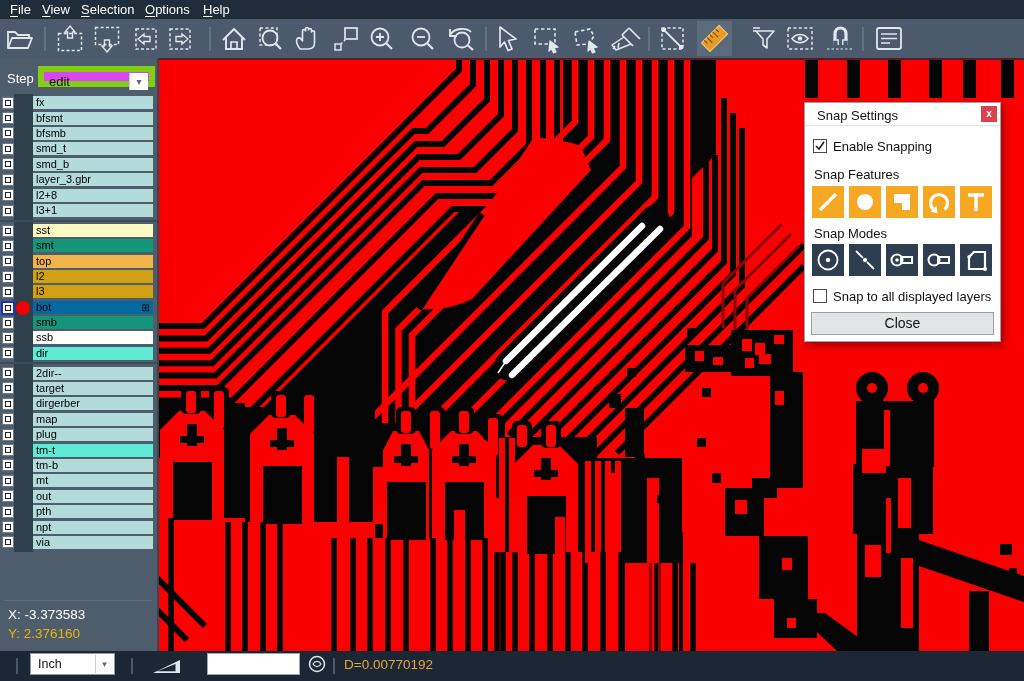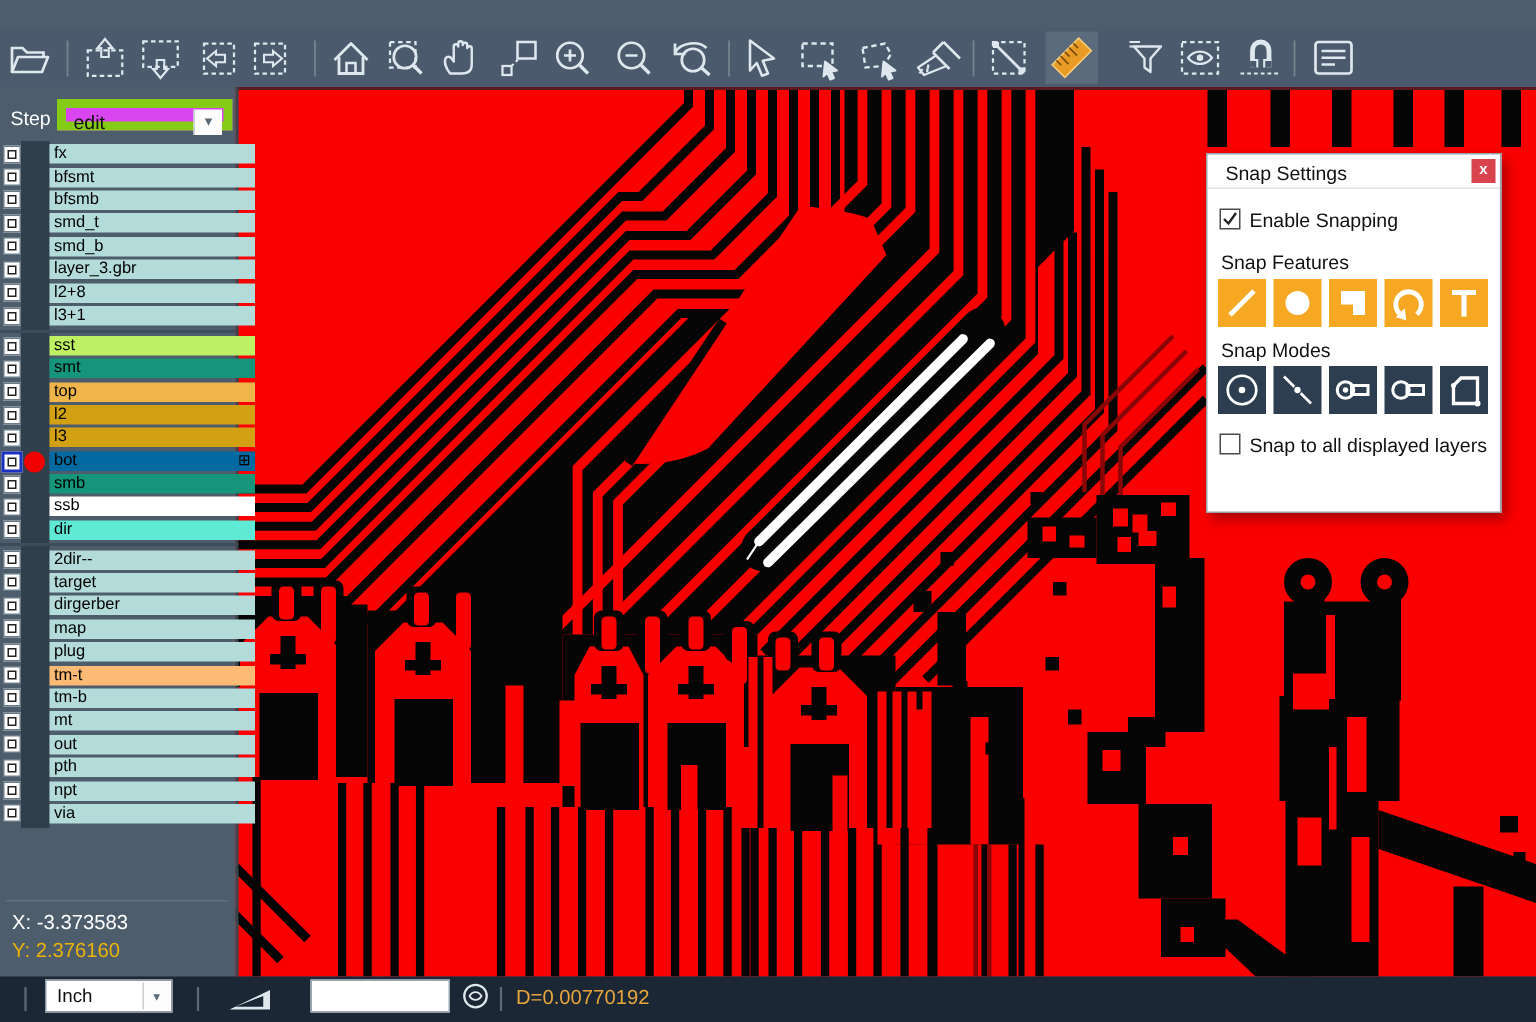--- a/index.html
+++ b/index.html
@@ -7,40 +7,47 @@
 #app { position:relative; width:1024px; height:681px; background:#4d5d6b; }
 #menubar { position:absolute; left:0; top:0; width:1024px; height:19px; background:#1f2c3a; color:#fff; font-size:13px; }
 #menubar span { position:absolute; top:2px; }
 #menubar u { text-decoration:underline; text-underline-offset:2px; }
 #toolbar { position:absolute; left:0; top:19px; width:1024px; height:39px; background:#4b5b6d; }
 #panel { position:absolute; left:0; top:58px; width:157px; height:593px; background:#4d5d6b; }
 #darkcol { position:absolute; left:14px; top:36px; width:19px; height:458px; background:#303f4c; }
 .steplabel { position:absolute; left:7px; top:13px; color:#fff; font-size:13px; }
 .stepbox { position:absolute; left:38px; top:8px; width:117px; height:21px; background:#d946ef; border:6px solid #84cc16; font-size:13px; color:#111; padding:2px 0 0 5px; }
 .stepchev { position:absolute; right:1px; top:1px; width:19px; height:17px; background:#fdfdfd; border-left:1px solid #c9ced3; color:#5a6a76; text-align:center; font-size:10px; line-height:17px; }
-.row { position:absolute; left:33px; width:137px; height:13px; font-size:11px; color:#000; padding:0px 0 0 3px; line-height:13px; overflow:hidden; }
+.row { position:absolute; left:33px; width:120px; height:13px; font-size:11px; color:#000; padding:0px 0 0 3px; line-height:13px; overflow:hidden; }
 .cb { position:absolute; left:2px; width:12px; height:12px; background:#fff; border:1px solid #6a7a86; }
 .cb i { position:absolute; left:2px; top:2px; width:6px; height:6px; border:1.5px solid #222; background:#fff; }
 .sepline { position:absolute; left:0px; width:157px; height:2px; background:#3c4c5a; }
 #xy { position:absolute; left:8px; color:#fff; font-size:13.5px; }
 #bottombar { position:absolute; left:0; top:651px; width:1024px; height:30px; background:#1b2734; }
 #canvas { position:absolute; left:157px; top:58px; width:867px; height:593px; background:#fb0000; }
 #dialog { position:absolute; left:804px; top:102px; width:197px; height:240px; background:#fff; border:1px solid #96a2ab; box-shadow:3px 4px 8px rgba(0,0,0,0.35); font-size:13px; }
 .dtitle { position:absolute; left:12px; top:5px; color:#111; }
 .dx { position:absolute; right:3px; top:3px; width:16px; height:16px; background:#d9434e; color:#fff; font-size:10px; text-align:center; line-height:15px; font-weight:bold; }
 .dsep { position:absolute; left:0; top:22px; width:195px; height:1px; background:#dde1e4; }
 .dcheck { position:absolute; left:8px; width:14px; height:14px; background:#fff; border:1px solid #4a4a4a; }
 .dlabel { position:absolute; left:9px; color:#111; }
 .obtn { position:absolute; width:32px; height:32px; background:#f7a823; }
 .nbtn { position:absolute; width:32px; height:32px; background:#2d3e50; }
 .closebtn { position:absolute; left:6px; top:209px; width:183px; height:23px; background:#e2e4e5; border:1px solid #9aa0a5; text-align:center; font-size:14px; color:#111; line-height:21px; }
 </style>
 </head>
 <body>
 <div id="app">
+  <div id="menubar">
+    <span style="left:10px"><u>F</u>ile</span>
+    <span style="left:42px"><u>V</u>iew</span>
+    <span style="left:81px"><u>S</u>election</span>
+    <span style="left:145px"><u>O</u>ptions</span>
+    <span style="left:203px"><u>H</u>elp</span>
+  </div>
   <div id="toolbar">
       <svg width="1024" height="39" viewBox="0 0 1024 39" style="position:absolute;left:0;top:0">
 <line x1="45" y1="8" x2="45" y2="32" stroke="#75838f" stroke-width="1.2"></line>
 <line x1="210" y1="8" x2="210" y2="32" stroke="#75838f" stroke-width="1.2"></line>
 <line x1="486" y1="8" x2="486" y2="32" stroke="#75838f" stroke-width="1.2"></line>
 <line x1="649" y1="8" x2="649" y2="32" stroke="#75838f" stroke-width="1.2"></line>
 <line x1="863" y1="8" x2="863" y2="32" stroke="#75838f" stroke-width="1.2"></line>
 <path d="M8 29 L8 13 L15 13 L18 16 L29 16 L29 19" stroke="#dfe7ee" stroke-width="1.8" fill="none" stroke-linecap="butt" stroke-linejoin="miter"></path>
 <path d="M8 29 L12 19 L32 19 L28 29 Z" stroke="#dfe7ee" stroke-width="1.8" fill="none" stroke-linecap="butt" stroke-linejoin="round"></path>
 <rect x="58.5" y="14.5" width="23" height="17" stroke="#dfe7ee" stroke-width="1.5" fill="none" stroke-dasharray="3 2.2"></rect>
@@ -323,21 +330,21 @@
       </div>
     <div class="row" style="top:130.7px;background:#b2dbd9">l2+8</div>
     <div class="cb" style="top:146.6px">
         <i></i>
       </div>
     <div class="row" style="top:146.1px;background:#b2dbd9">l3+1</div>
     <div class="sepline" style="top:162px"></div>
     <div class="cb" style="top:166.5px">
         <i></i>
       </div>
-    <div class="row" style="top:166.0px;background:#bef264;color:#000">sst</div>
+    <div class="row" style="top:166.0px;background:#fef9c3;color:#000">sst</div>
     <div class="cb" style="top:181.8px">
         <i></i>
       </div>
     <div class="row" style="top:181.3px;background:#15967b;color:#000">smt</div>
     <div class="cb" style="top:197.2px">
         <i></i>
       </div>
     <div class="row" style="top:196.7px;background:#efb54a;color:#000">top</div>
     <div class="cb" style="top:212.6px">
         <i></i>
@@ -381,21 +388,21 @@
         <i></i>
       </div>
     <div class="row" style="top:354.7px;background:#b2dbd9">map</div>
     <div class="cb" style="top:370.6px">
         <i></i>
       </div>
     <div class="row" style="top:370.1px;background:#b2dbd9">plug</div>
     <div class="cb" style="top:386.0px">
         <i></i>
       </div>
-    <div class="row" style="top:385.5px;background:#fdba74">tm-t</div>
+    <div class="row" style="top:385.5px;background:#5eead4">tm-t</div>
     <div class="cb" style="top:401.4px">
         <i></i>
       </div>
     <div class="row" style="top:400.9px;background:#b2dbd9">tm-b</div>
     <div class="cb" style="top:416.8px">
         <i></i>
       </div>
     <div class="row" style="top:416.3px;background:#b2dbd9">mt</div>
     <div class="cb" style="top:432.2px">
         <i></i>
@@ -477,14 +484,15 @@
           <rect x="15" y="13" width="11" height="6" stroke="#fff" stroke-width="2" fill="none"></rect>
         </svg></div>
 <div class="nbtn" style="left:155px;top:141px"><svg width="32" height="32">
           <path d="M9 13 L14 8 L25 8 L25 25 L9 25 Z" stroke="#fff" stroke-width="2.2" fill="none"></path>
           <circle cx="25" cy="25" r="2" fill="#fff"></circle>
           <circle cx="9" cy="13" r="1.7" fill="#fff"></circle>
         </svg></div>
 
     <div class="dcheck" style="top:186px"></div>
     <div class="dlabel" style="left:28px;top:186px">Snap to all displayed layers</div>
+    <div class="closebtn">Close</div>
   </div>
 </div>
 
 </body></html>

